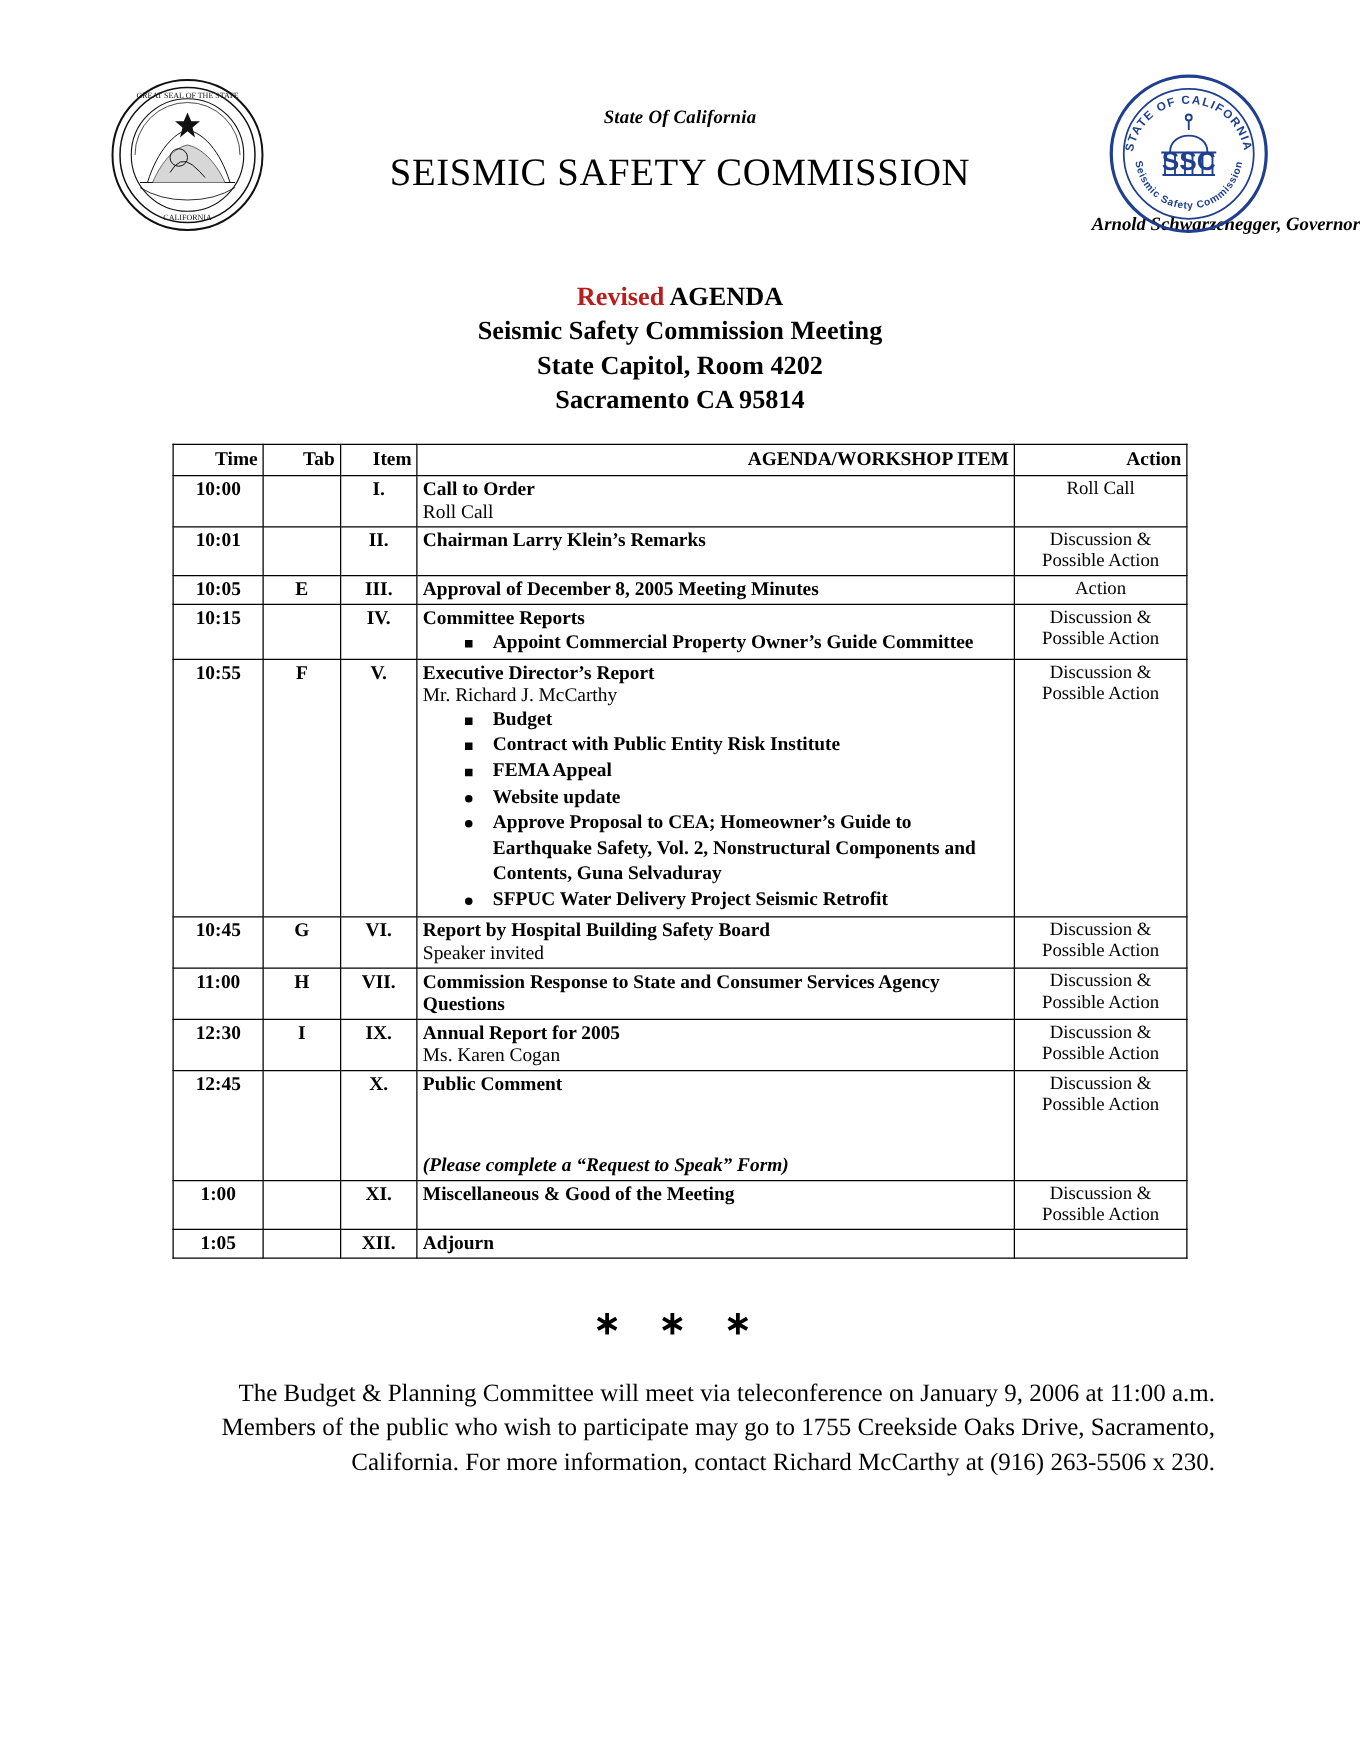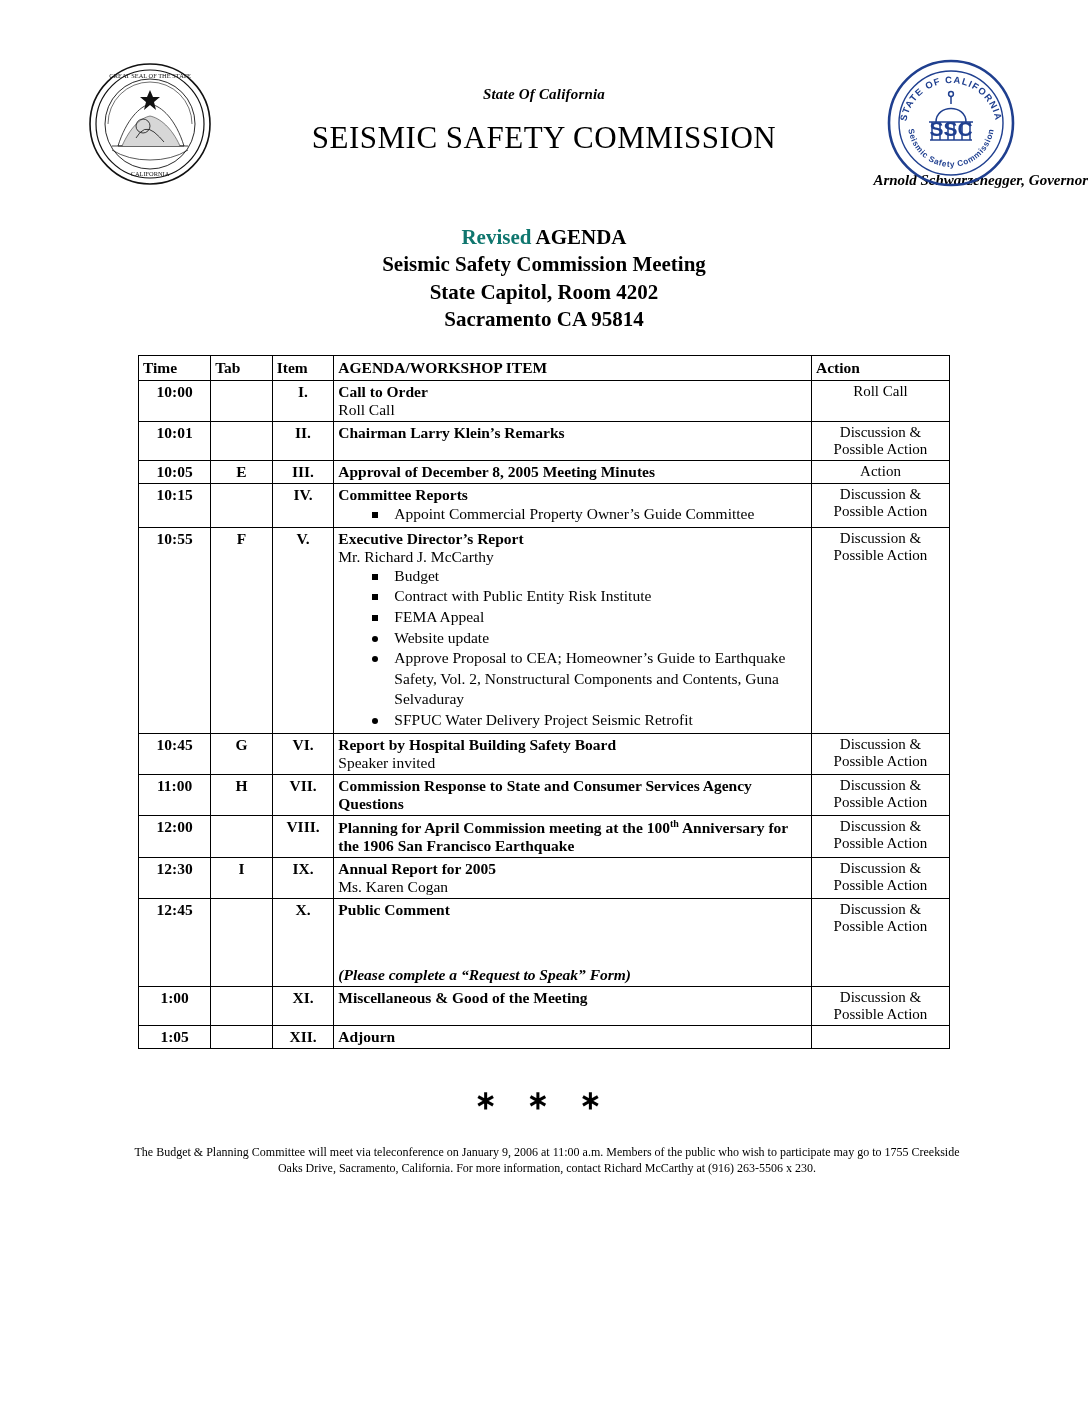--- a/index.html
+++ b/index.html
@@ -70,40 +70,40 @@
   .agenda-block {
     text-align: center;
     margin-top: 14px;
     line-height: 1.30;
   }
   .agenda-block .line {
     font-size: 21px;
     font-weight: bold;
   }
   .revised {
-    color: #0f766e;
+    color: #b91c1c;
   }
 
   
   .table-wrap {
     margin: 22px auto 0 auto;
     width: 812px;
   }
   table.agenda {
     border-collapse: collapse;
     width: 100%;
     table-layout: fixed;
   }
   table.agenda td, table.agenda th {
     border: 1px solid #000;
     vertical-align: top;
     padding: 2px 4px;
   }
   table.agenda thead th {
-    text-align: left;
+    text-align: right;
     font-size: 15.5px;
     font-weight: bold;
     padding: 3px 4px;
   }
   .col-time  { width: 68px; }
   .col-tab   { width: 58px; }
   .col-item  { width: 58px; }
   .col-main  { width: 450px; }
   .col-action{ width: 130px; }
 
@@ -127,21 +127,21 @@
   td.main .sub {
     font-weight: normal;
   }
   td.main ul {
     margin: 0 0 0 30px;
     padding: 0;
     list-style: none;
   }
   td.main ul li {
     position: relative;
-    font-weight: normal;
+    font-weight: bold;
     padding-left: 26px;
     line-height: 1.33;
   }
   td.main ul li::before {
     content: "";
     position: absolute;
     left: 4px;
     top: 8px;
     width: 6px;
     height: 6px;
@@ -169,23 +169,23 @@
   .notices-title {
     text-align: center;
     font-size: 21px;
     font-weight: bold;
     margin-top: 16px;
     letter-spacing: .4px;
   }
   .notice-body {
     width: 850px;
     margin: 28px auto 0 auto;
-    font-size: 12px;
+    font-size: 20px;
     line-height: 1.38;
-    text-align: center;
+    text-align: right;
     padding-left: 6px;
   }
 </style>
 </head>
 <body>
 
 <div class="page">
 
   <div class="header">
 
@@ -344,29 +344,20 @@
           <tr>
             <td class="time">11:00</td>
             <td class="tab">H</td>
             <td class="item">VII.</td>
             <td class="main">
               <div class="head">Commission Response to State and Consumer Services Agency Questions</div>
             </td>
             <td class="action">Discussion &amp; Possible Action</td>
           </tr>
           <tr>
-            <td class="time">12:00</td>
-            <td class="tab"></td>
-            <td class="item">VIII.</td>
-            <td class="main">
-              <div class="head">Planning for April Commission meeting at the 100<sup>th</sup> Anniversary for the 1906 San Francisco Earthquake</div>
-            </td>
-            <td class="action">Discussion &amp; Possible Action</td>
-          </tr>
-          <tr>
             <td class="time">12:30</td>
             <td class="tab">I</td>
             <td class="item">IX.</td>
             <td class="main">
               <div class="head">Annual Report for 2005</div>
               <div class="sub">Ms. Karen Cogan</div>
             </td>
             <td class="action">Discussion &amp; Possible Action</td>
           </tr>
           <tr>

